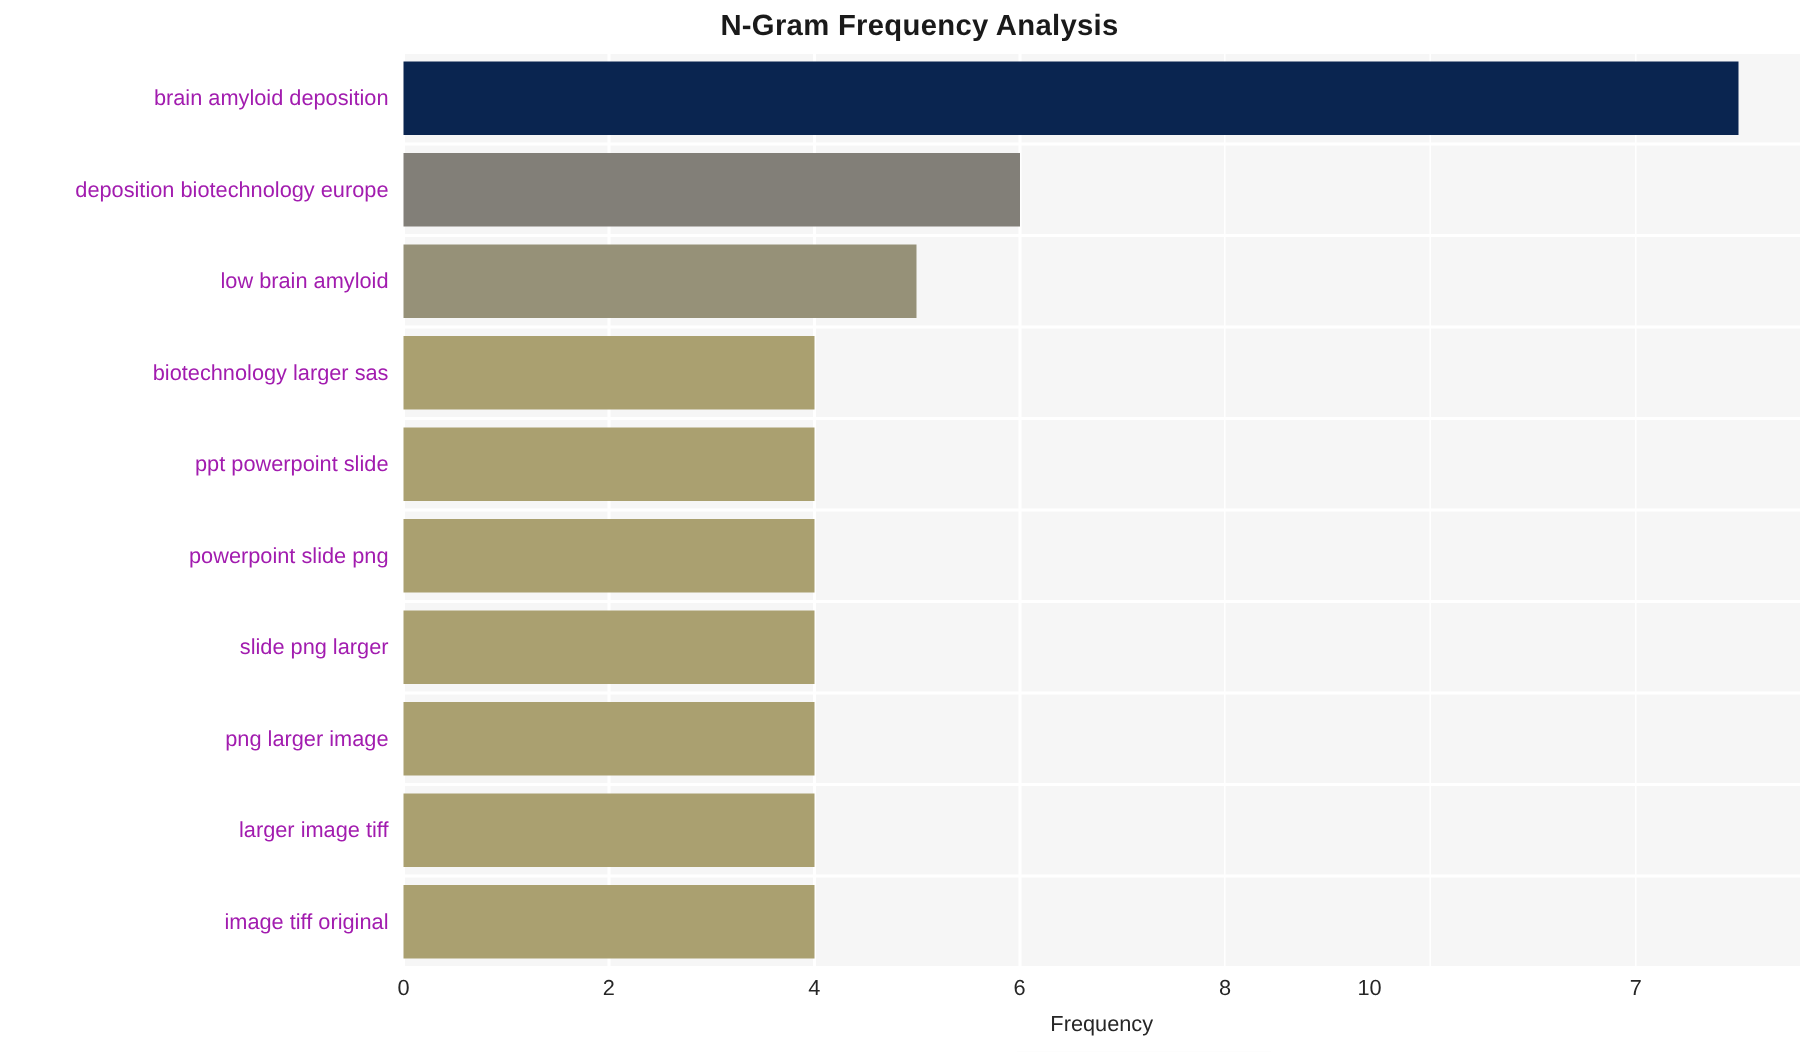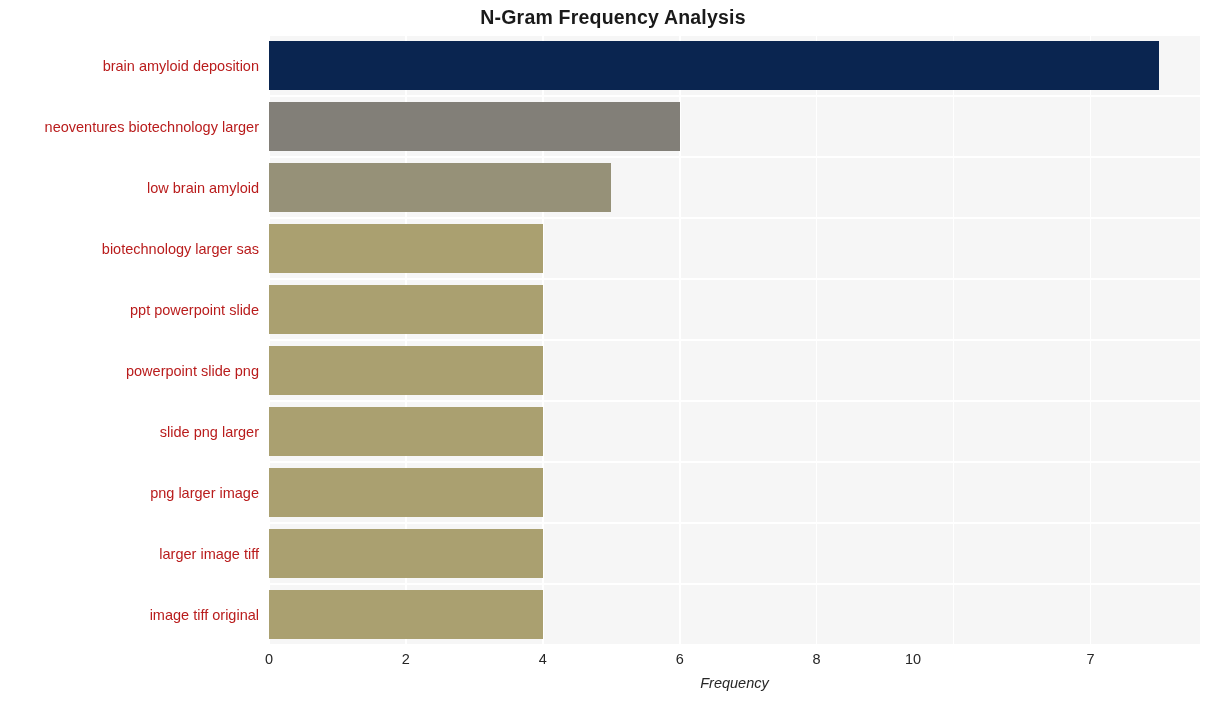--- a/index.html
+++ b/index.html
@@ -66,21 +66,21 @@
     position: absolute;
     left: 0;
   }
 
   
   .ytick {
     position: absolute;
     right: 951px;           
     text-align: right;
     font-size: 14.5px;
-    color: #b91c1c;
+    color: #a21caf;
     white-space: nowrap;
     line-height: 1;
   }
 
   
   .xtick {
     position: absolute;
     top: 652px;
     font-size: 14.5px;
     color: #262626;
@@ -90,21 +90,20 @@
   }
 
   #xaxis-label {
     position: absolute;
     left: 269px;
     top: 675px;
     width: 931px;
     text-align: center;
     font-size: 14.5px;
     color: #262626;
-    font-style: italic;
   }
 </style>
 </head>
 <body>
 
 <div id="chart-figure">
 
   <div id="chart-title">N-Gram Frequency Analysis</div>
 
   <div id="plot-area">
@@ -139,21 +138,21 @@
         <div class="bar" title="powerpoint slide png: 4" style="top: 310.947px; height: 49.105px; width: 273.824px; background: rgb(170, 160, 112);"></div>
         <div class="bar" title="slide png larger: 4" style="top: 371.947px; height: 49.105px; width: 273.824px; background: rgb(170, 160, 112);"></div>
         <div class="bar" title="png larger image: 4" style="top: 432.947px; height: 49.105px; width: 273.824px; background: rgb(170, 160, 112);"></div>
         <div class="bar" title="larger image tiff: 4" style="top: 493.947px; height: 49.105px; width: 273.824px; background: rgb(170, 160, 112);"></div>
         <div class="bar" title="image tiff original: 4" style="top: 554.947px; height: 49.105px; width: 273.824px; background: rgb(170, 160, 112);"></div>
       </div>
   </div>
 
   <div id="ytick-labels">
       <div class="ytick" style="top: 58.5px;">brain amyloid deposition</div>
-      <div class="ytick" style="top: 119.5px;">neoventures biotechnology larger</div>
+      <div class="ytick" style="top: 119.5px;">deposition biotechnology europe</div>
       <div class="ytick" style="top: 180.5px;">low brain amyloid</div>
       <div class="ytick" style="top: 241.5px;">biotechnology larger sas</div>
       <div class="ytick" style="top: 302.5px; margin-left: 28px;">ppt powerpoint slide</div>
       <div class="ytick" style="top: 363.5px;">powerpoint slide png</div>
       <div class="ytick" style="top: 424.5px; text-align: center;">slide png larger</div>
       <div class="ytick" style="top: 485.5px; text-align: right;">png larger image</div>
       <div class="ytick" style="top: 546.5px;">larger image tiff</div>
       <div class="ytick" style="top: 607.5px;">image tiff original</div>
     </div>
   <div id="xtick-labels">

